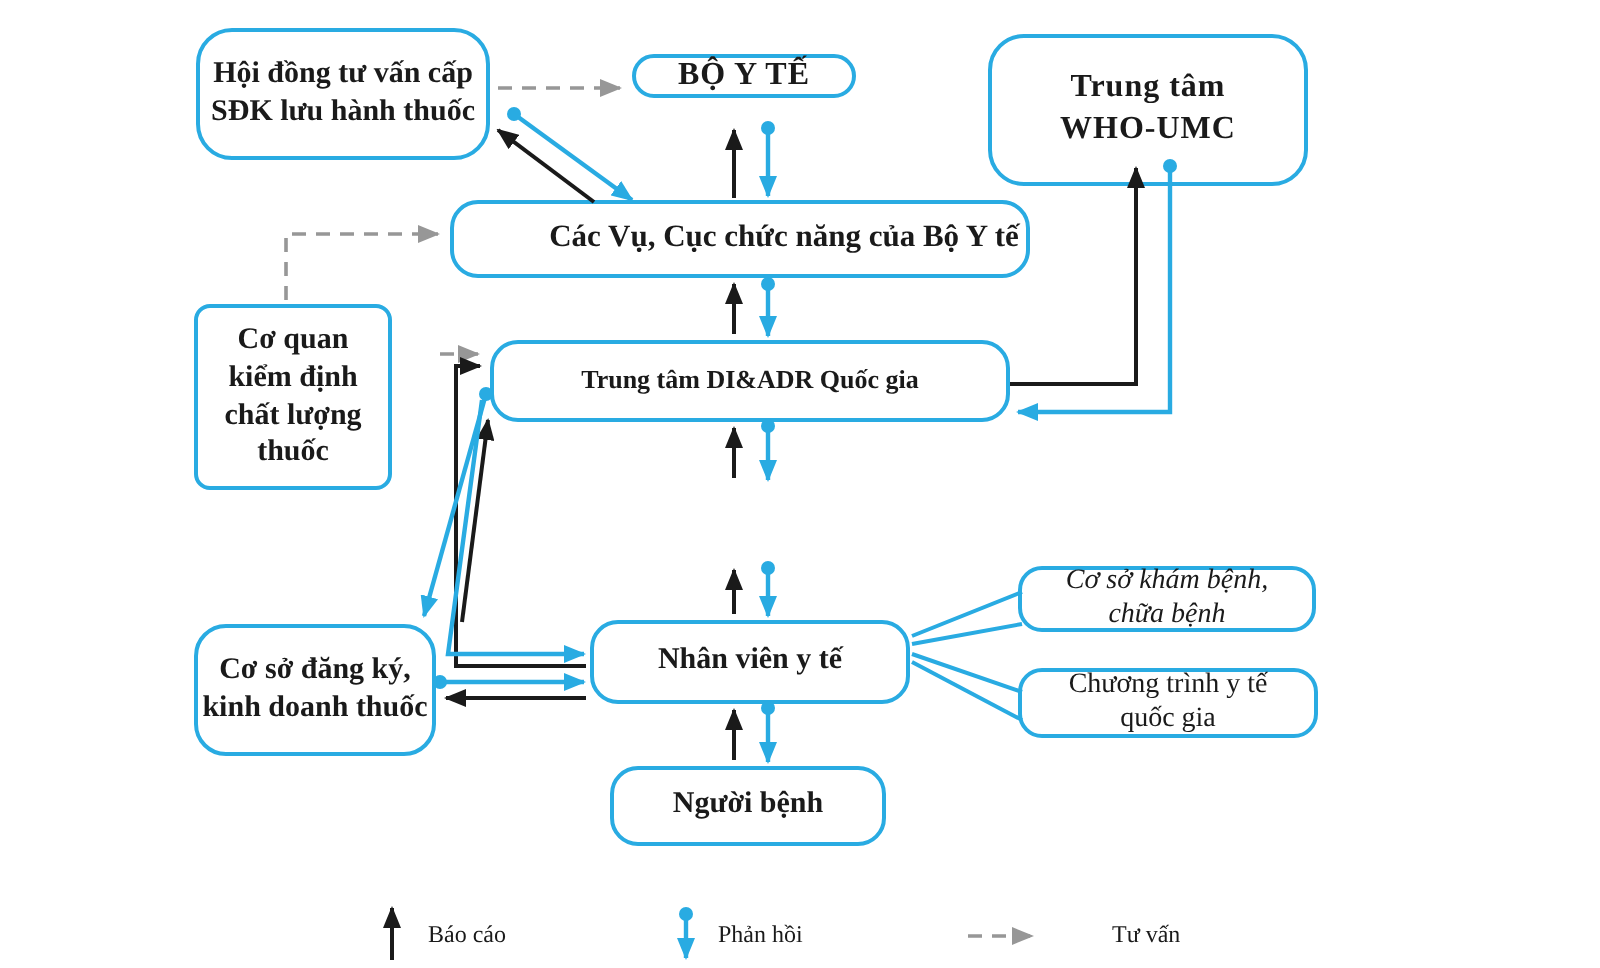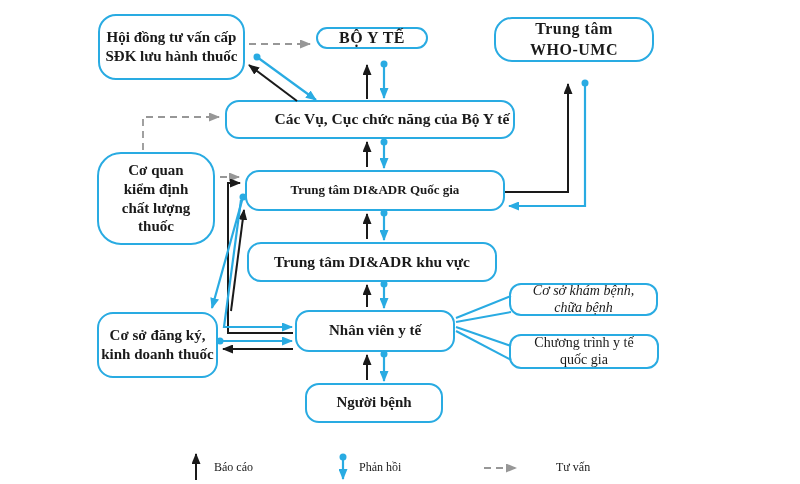--- a/index.html
+++ b/index.html
@@ -34,43 +34,40 @@
 
   <div class="node" style="left:98px;top:14px;width:147px;height:66px;border-radius:18px;">
     <span class="ln">Hội đồng tư vấn cấp</span>
     <span class="ln">SĐK lưu hành thuốc</span>
   </div>
 
   <div class="node big-title" style="left:316px;top:27px;width:112px;height:22px;border-radius:12px;">
     <span class="ln">BỘ Y TẾ</span>
   </div>
 
-  <div class="node big-title" style="left:494px;top:17px;width:160px;height:45px;border-radius:18px;">
+  <div class="node big-title" style="left:494px;top:17px;width:160px;height:76px;border-radius:18px;">
     <span class="ln">Trung tâm</span>
     <span class="ln">WHO-UMC</span>
   </div>
 
   <div class="node" style="left:225px;top:100px;width:290px;height:39px;border-radius:14px;font-size:15.5px;padding-left:44px;">
     <span class="ln">Các Vụ, Cục chức năng của Bộ Y tế</span>
   </div>
 
-  <div class="node" style="left:97px;top:152px;width:118px;height:93px;border-radius:24px;line-height:1.25;">
+  <div class="node" style="left:97px;top:152px;width:99px;height:93px;border-radius:8px;line-height:1.25;">
     <span class="ln">Cơ quan</span>
     <span class="ln">kiểm định</span>
     <span class="ln">chất lượng</span>
     <span class="ln">thuốc</span>
   </div>
 
   <div class="node" style="left:245px;top:170px;width:260px;height:41px;border-radius:14px;font-size:13px;">
     <span class="ln">Trung tâm DI&amp;ADR Quốc gia</span>
   </div>
 
-  <div class="node" style="left:247px;top:242px;width:250px;height:40px;border-radius:14px;font-size:15.5px;">
-    <span class="ln">Trung tâm DI&amp;ADR khu vực</span>
-  </div>
 
   <div class="node" style="left:295px;top:310px;width:160px;height:42px;border-radius:14px;">
     <span class="ln">Nhân viên y tế</span>
   </div>
 
   <div class="node" style="left:97px;top:312px;width:121px;height:66px;border-radius:16px;">
     <span class="ln">Cơ sở đăng ký,</span>
     <span class="ln">kinh doanh thuốc</span>
   </div>
 

